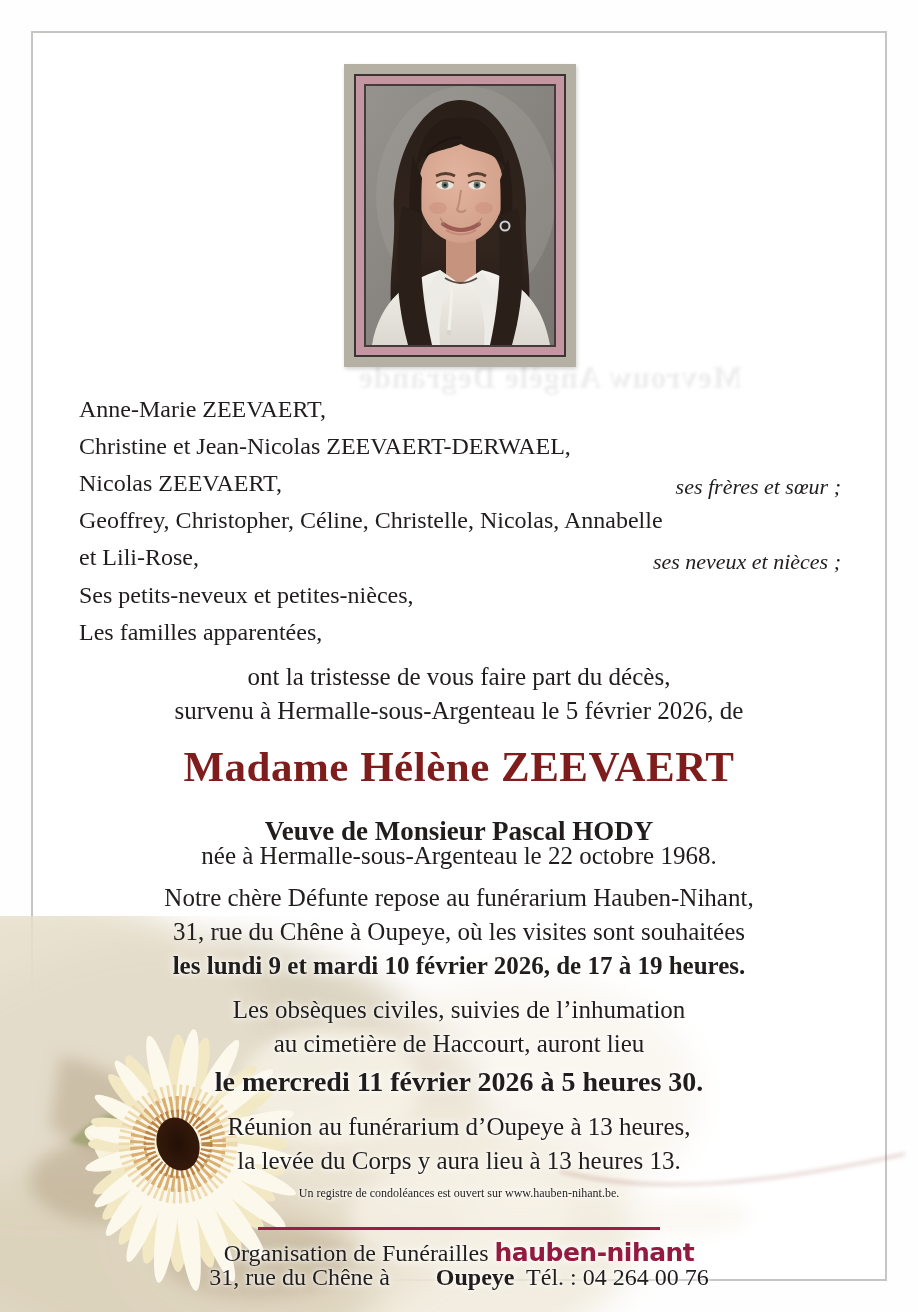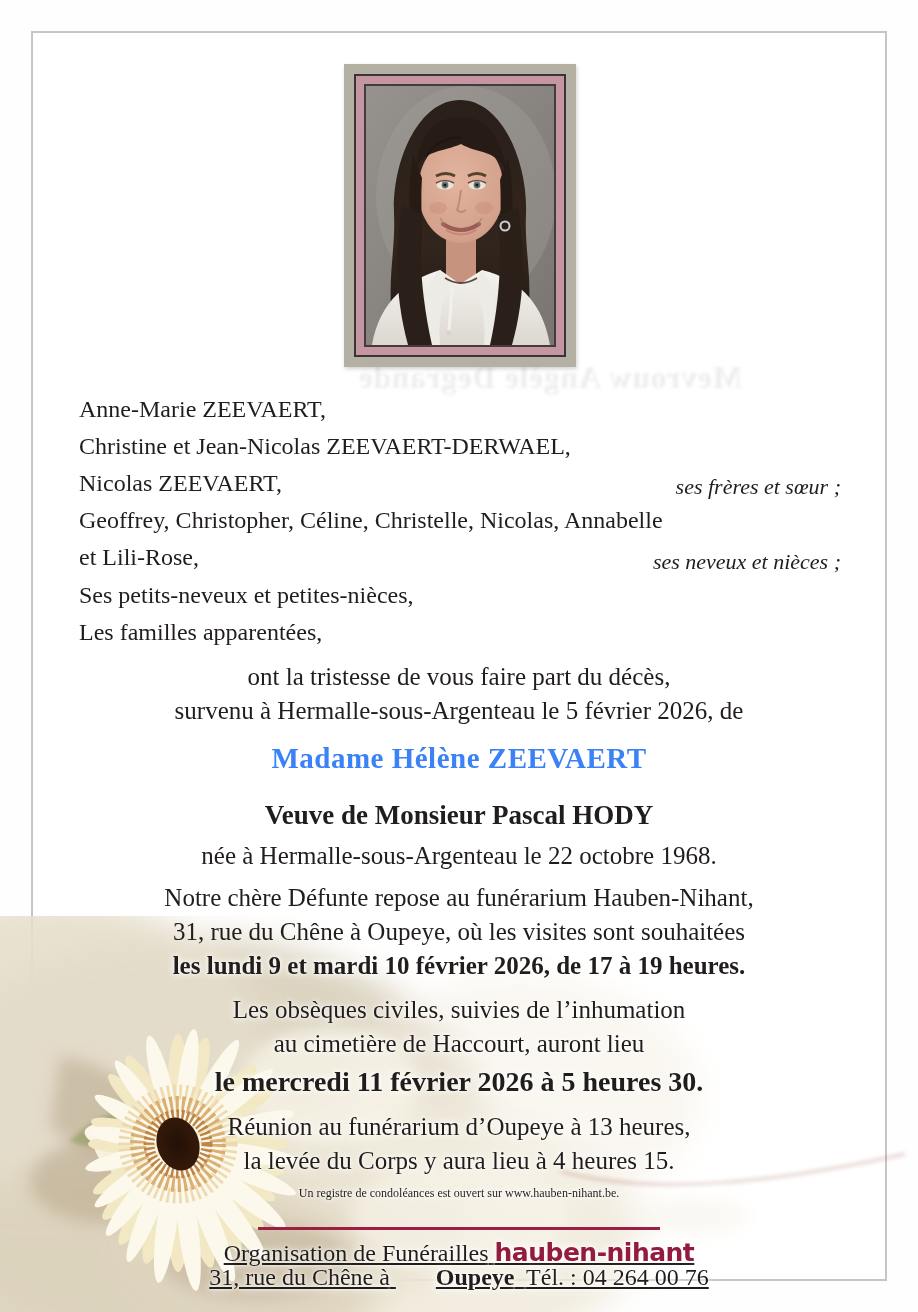--- a/index.html
+++ b/index.html
@@ -29,24 +29,24 @@
     font-size:31px;font-weight:bold;text-align:center;
     color:rgba(60,55,50,.09);transform:scaleX(-1);
     filter:blur(1.6px);letter-spacing:1px;
   }
   
   .ln{position:absolute;white-space:nowrap;z-index:3;}
   .left{left:79px;font-size:24px;}
   .rightlab{right:77px;font-size:22px;font-style:italic;}
   .center{left:32px;width:854px;text-align:center;white-space:nowrap;}
   .s25{font-size:25px;}
-  .s24{font-size:24px;text-decoration:underline;}
+  .s24{font-size:24px;}
   .s19{font-size:12px;}
-  .bigname{font-size:29px;font-weight:bold;color:#3b82f6;letter-spacing:.5px;}
-  .veuve{font-size:27px;font-weight:bold;}
+  .bigname{font-size:43px;font-weight:bold;color:#7f1d1d;letter-spacing:.5px;}
+  .veuve{font-size:27px;font-weight:bold;margin-top:16px;}
   .boldline1{font-size:25px;font-weight:bold;}
   .boldline2{font-size:28px;font-weight:bold;}
   .over-flower{text-shadow:0 0 3px rgba(255,255,255,.95),0 0 7px rgba(255,255,255,.8),0 0 12px rgba(255,255,255,.6);}
   
   .divider{position:absolute;left:258px;top:1227px;width:402px;height:3px;background:#9b1f44;z-index:3;}
   .brand{
     font-family:"DejaVu Sans","Liberation Sans",sans-serif;
     font-weight:800;color:#931b40;font-size:25px;letter-spacing:-.5px;
   }
   .footer-city{font-weight:bold;margin-left:40px;}
@@ -271,21 +271,21 @@
 
   <div class="ln center s25" style="top:884px">Notre chère Défunte repose au funérarium Hauben-Nihant,</div>
   <div class="ln center s25" style="top:918px">31, rue du Chêne à Oupeye, où les visites sont souhaitées</div>
   <div class="ln center boldline1 over-flower" style="top:952px">les lundi 9 et mardi 10 février 2026, de 17 à 19 heures.</div>
 
   <div class="ln center s25 over-flower" style="top:996px">Les obsèques civiles, suivies de l’inhumation</div>
   <div class="ln center s25 over-flower" style="top:1030px">au cimetière de Haccourt, auront lieu</div>
   <div class="ln center boldline2 over-flower" style="top:1066px">le mercredi 11 février 2026 à 5 heures 30.</div>
 
   <div class="ln center s25 over-flower" style="top:1113px">Réunion au funérarium d’Oupeye à 13 heures,</div>
-  <div class="ln center s25 over-flower" style="top:1147px">la levée du Corps y aura lieu à 4 heures 15.</div>
+  <div class="ln center s25 over-flower" style="top:1147px">la levée du Corps y aura lieu à 13 heures 13.</div>
 
   <div class="ln center s19 over-flower" style="top:1186px">Un registre de condoléances est ouvert sur www.hauben-nihant.be.</div>
 
   <div class="divider"></div>
   <div class="ln center s24 over-flower" style="top:1238px">
     <span>Organisation de Funérailles</span>
     <span class="brand">hauben-nihant</span>
   </div>
   <div class="ln center s24 over-flower" style="top:1264px">
     <span>31, rue du Chêne à</span>

